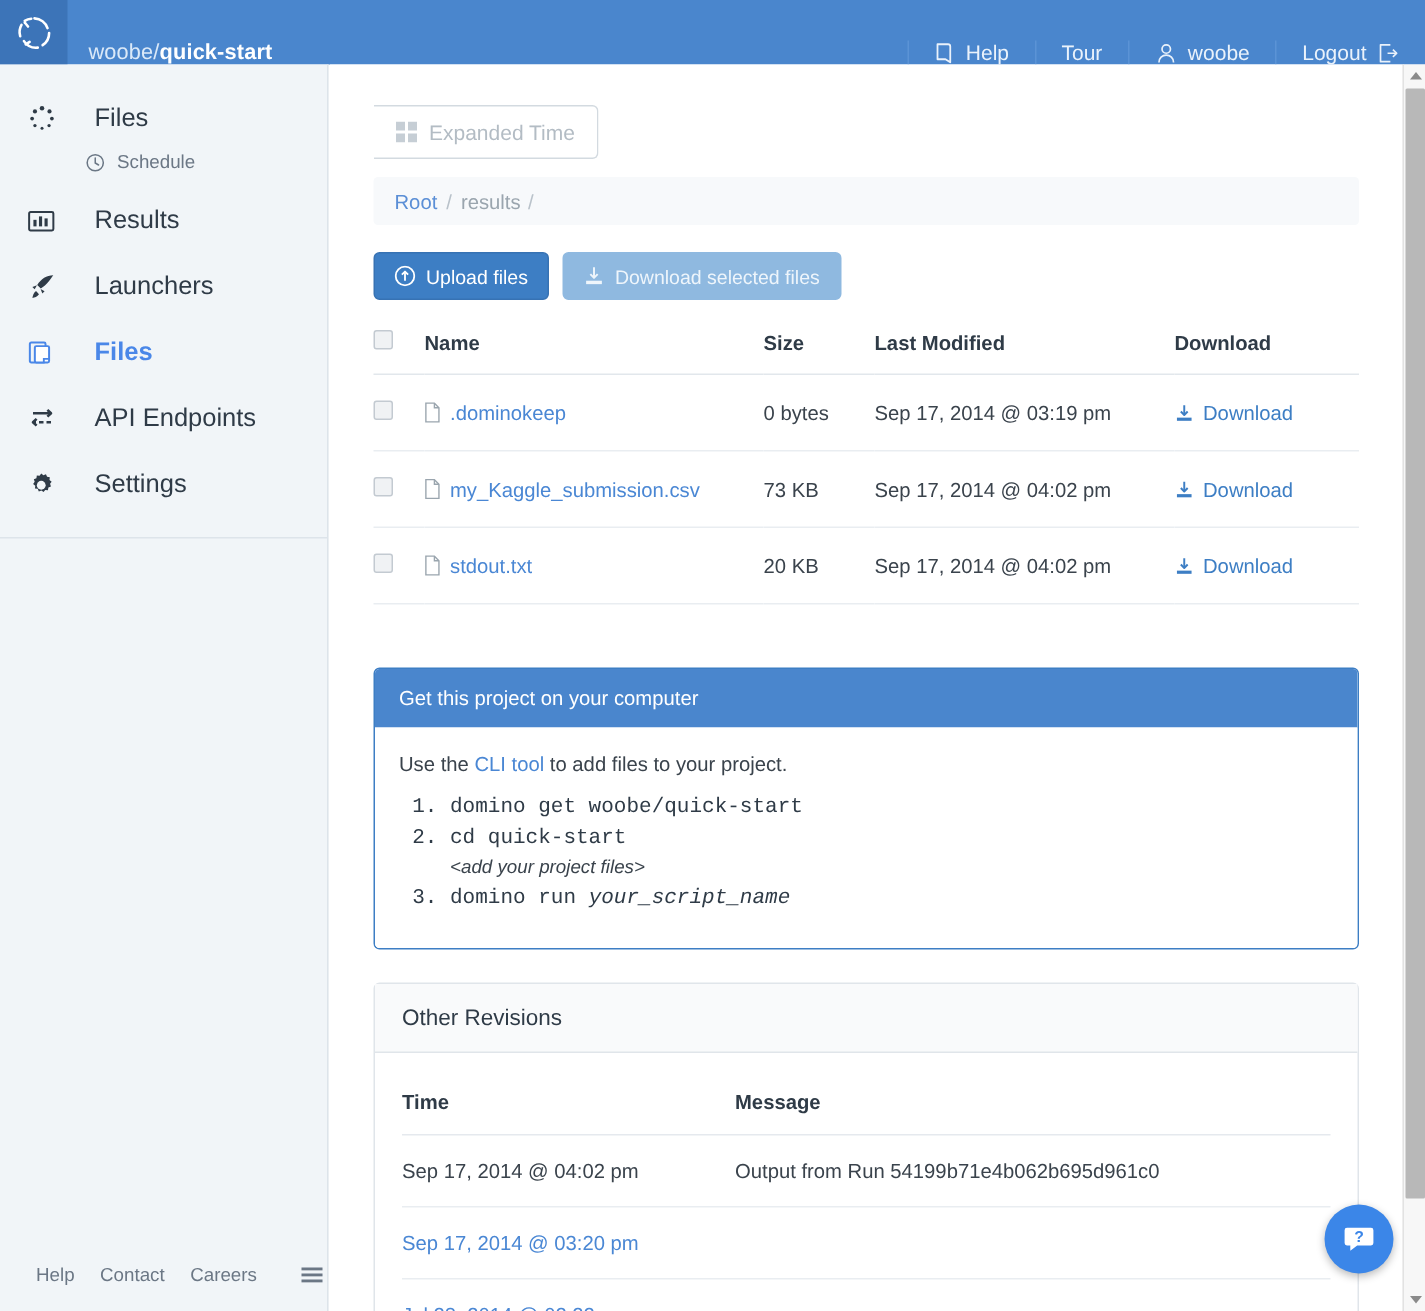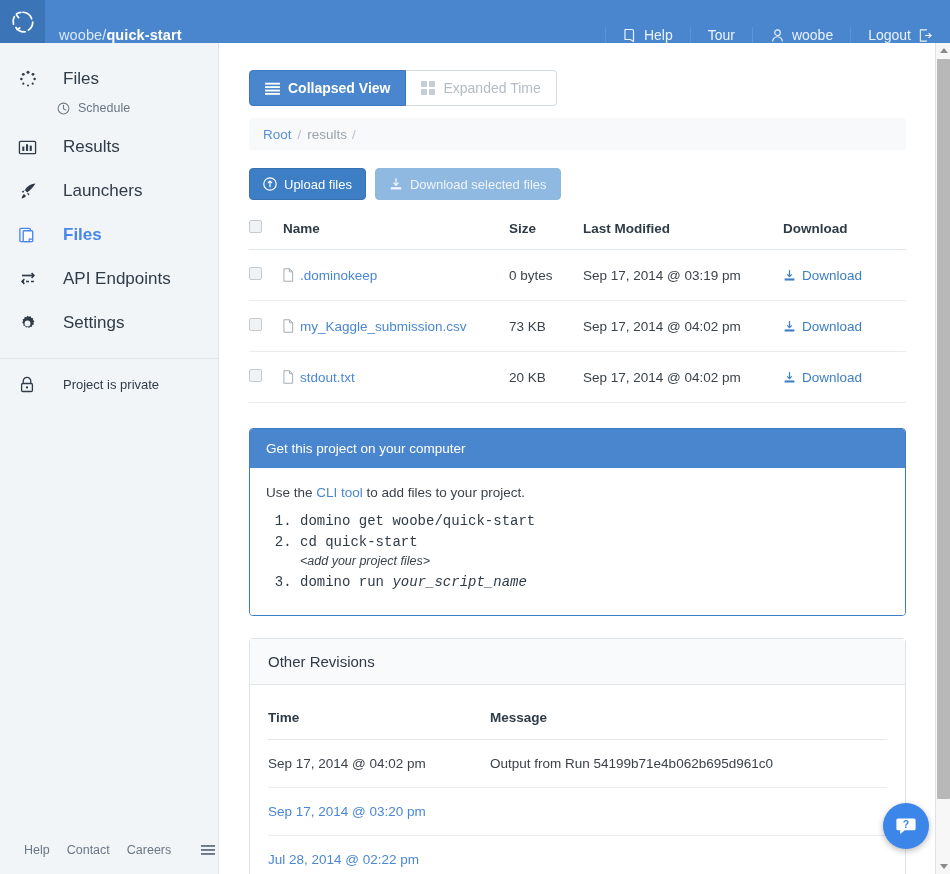--- a/index.html
+++ b/index.html
@@ -140,21 +140,21 @@
   .cb {
     width: 13px; height: 13px; border: 1px solid #c3cad1;
     background: #f0f2f4; border-radius: 2px; display: inline-block; cursor: pointer;
   }
   .file-cell { display: flex; gap: 6px; }
   .file-link { color: #4a87d4; cursor: pointer; }
   .dl-cell { display: flex; align-items: center; gap: 6px; color: #3d7ec4; cursor: pointer; }
 
   
   .panel-cli {
-    margin-top: 25px; border: 1px solid #3d7ec4; border-radius: 4px; overflow: hidden;
+    margin-top: 42px; border: 1px solid #3d7ec4; border-radius: 4px; overflow: hidden;
   }
   .panel-cli-head {
     background: #4a86cd; color: #ffffff; font-size: 13.5px;
     padding: 12px 16px;
   }
   .panel-cli-body { background: #fff; padding: 17px 16px 22px 16px; }
   .cli-intro { font-size: 13.5px; color: #3a434c; }
   .cli-intro .cli-link { color: #4a87d4; cursor: pointer; }
   .cli-list { margin: 11px 0 0 0; padding-left: 34px; }
   .cli-list li {
@@ -352,61 +352,40 @@
             <circle cx="10" cy="10" r="3.1" fill="#f1f5f8"></circle>
           </svg>
         </span>
         <span class="nav-label">Settings</span>
       </div>
     </div>
 
     <div class="sidebar-divider"></div>
 
     <div class="meta-list">
-      <div class="meta-item">
-        <span class="meta-icon">
-          <svg width="18" height="19" viewBox="0 0 18 19">
-            <path d="M5.2 8.5 V6.2 a3.8 3.8 0 0 1 7.6 0 V8.5" fill="none" stroke="#2f3b47" stroke-width="1.3"></path>
-            <rect x="3.6" y="8.5" width="10.8" height="8" rx="1.2" fill="none" stroke="#2f3b47" stroke-width="1.3"></rect>
-            <circle cx="9" cy="12.4" r="1.15" fill="#2f3b47"></circle>
-          </svg>
-        </span>
-        <span class="meta-text">
-          <span class="meta-title">Project is private</span>
-        </span>
-      </div>
     </div>
 
     <div class="sidebar-footer">
       <span class="footer-link">Help</span>
       <span class="footer-link">Contact</span>
       <span class="footer-link">Careers</span>
       <span class="hamburger">
         <svg width="16" height="14" viewBox="0 0 16 14">
           <rect x="1" y="2" width="14" height="1.9" fill="#6b7785"></rect>
           <rect x="1" y="6" width="14" height="1.9" fill="#6b7785"></rect>
           <rect x="1" y="10" width="14" height="1.9" fill="#6b7785"></rect>
         </svg>
       </span>
     </div>
   </div>
 
   <div class="main">
     <div class="main-inner">
 
       <div class="view-toggle">
-        <div class="vt-btn active">
-          <svg width="15" height="13" viewBox="0 0 16 14">
-            <rect x="0" y="0.8" width="16" height="2" fill="#ffffff"></rect>
-            <rect x="0" y="4.5" width="16" height="2" fill="#ffffff"></rect>
-            <rect x="0" y="8.2" width="16" height="2" fill="#ffffff"></rect>
-            <rect x="0" y="11.8" width="16" height="2" fill="#ffffff"></rect>
-          </svg>
-          <span>Collapsed View</span>
-        </div>
         <div class="vt-btn">
           <svg width="14" height="14" viewBox="0 0 14 14">
             <rect x="0" y="0" width="6" height="6" fill="#c6ced5"></rect>
             <rect x="8" y="0" width="6" height="6" fill="#c6ced5"></rect>
             <rect x="0" y="8" width="6" height="6" fill="#c6ced5"></rect>
             <rect x="8" y="8" width="6" height="6" fill="#c6ced5"></rect>
           </svg>
           <span>Expanded Time</span>
         </div>
       </div>

